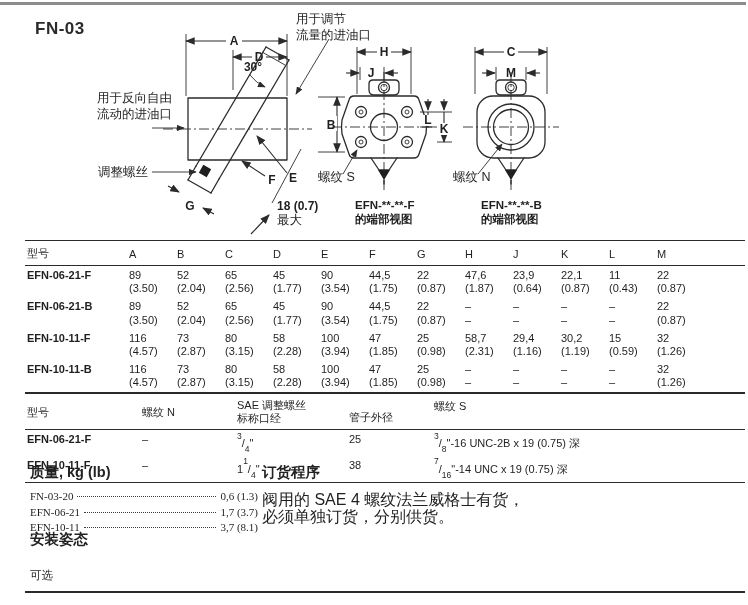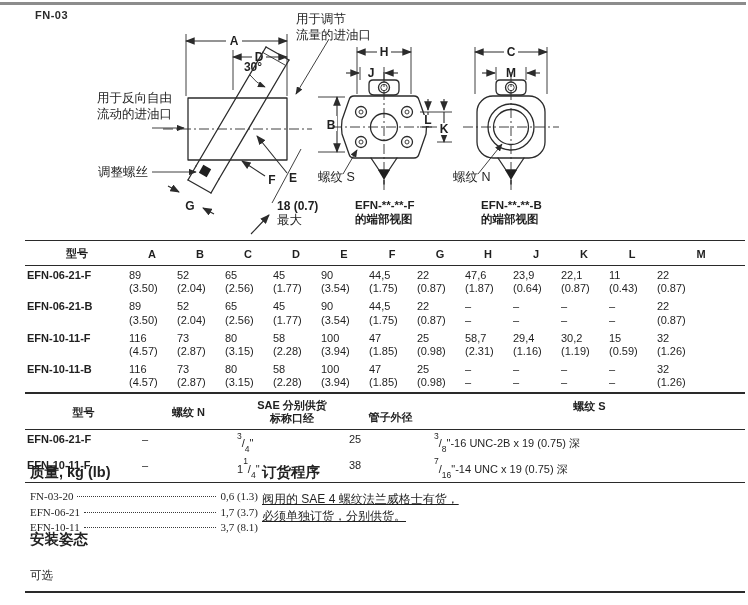--- a/index.html
+++ b/index.html
@@ -1,50 +1,50 @@
 <!DOCTYPE html>
 <html><head>
 <meta charset="utf-8">
 <style>
   html,body{margin:0;padding:0;background:#fff;}
   body{width:748px;height:605px;position:relative;font-family:"Liberation Sans","DejaVu Sans",sans-serif;color:#1f1f1f;}
   #stage{position:relative;width:748px;height:605px;background:#fff;overflow:hidden;}
   .abs{position:absolute;}
   #top-rule{left:0;top:2px;width:746px;height:3px;background:#8c8c8c;}
-  #doc-code{left:35px;top:9px;font-size:11px;font-weight:bold;color:#2b2b2b;letter-spacing:.5px;}
+  #doc-code{left:35px;top:19px;font-size:17px;font-weight:bold;color:#2b2b2b;letter-spacing:.5px;}
   #drawing{left:0;top:0;width:748px;height:238px;}
   svg text{fill:#1f1f1f;}
   .dimtxt{font:bold 12px "Liberation Sans","DejaVu Sans",sans-serif;}
   .cn{font:12.5px "Liberation Sans","DejaVu Sans",sans-serif;}
   .cap{font:bold 11.5px "Liberation Sans","DejaVu Sans",sans-serif;}
   
   #t1-wrap{left:25px;top:240px;width:720px;}
   #t2-wrap{left:25px;top:393px;width:720px;}
   table.t{border-collapse:collapse;table-layout:fixed;width:100%;}
-  table.t th{font-size:11px;font-weight:bold;text-align:center;padding:5px 0 4px 2px;}
+  table.t th{font-size:11px;font-weight:normal;text-align:left;padding:5px 0 4px 2px;}
   table.t td{font-size:11px;vertical-align:top;padding:3px 0 2px 2px;}
   #t1{border-top:1.6px solid #2a2a2a;border-bottom:1.6px solid #2a2a2a;}
   #t1 thead tr{border-bottom:1.5px solid #2a2a2a;}
   #t1 td div{line-height:13.2px;}
   #t2{border-top:1.6px solid #2a2a2a;border-bottom:1.6px solid #2a2a2a;}
   #t2 thead tr{border-bottom:1.5px solid #2a2a2a;}
   #t2 td{line-height:14px;padding-top:2px;padding-bottom:2px;}
   .model{font-weight:bold;}
   .h2l{line-height:13px;}
   sup.fr{font-size:8.5px;position:relative;top:-3.5px;}
   sub.fr{font-size:8.5px;position:relative;top:2.5px;}
   
   #mass{left:30px;top:463px;width:228px;}
   #ordering{left:262px;top:463px;width:330px;}
   #mounting{left:30px;top:530px;width:300px;}
   .sec-title{font-size:14.5px;font-weight:bold;color:#222;}
   .mass-items{margin-top:7px;font-family:Liberation Serif, serif;}
   .mass-item{display:flex;align-items:baseline;font-size:11px;line-height:15.5px;white-space:nowrap;}
   .mass-item .leader{flex:1;border-bottom:1.6px dotted #3a3a3a;margin:0 4px;transform:translateY(-3px);min-width:20px;}
-  .ord-body{margin-top:9px;font-size:12px;line-height:17px;text-decoration:underline;}
+  .ord-body{margin-top:9px;font-size:16px;line-height:17px;}
   .mnt-body{margin-top:19px;font-size:11.5px;}
   #bottom-rule{left:25px;top:591px;width:720px;height:1.6px;background:#2a2a2a;}
 </style>
 </head>
 <body>
 
 <div id="stage">
 
   <div id="top-rule" class="abs"></div>
   <div id="doc-code" class="abs">FN-03</div>
@@ -460,21 +460,21 @@
           <col style="width:95px">
           <col style="width:112px">
           <col style="width:85px">
           <col>
       </colgroup>
       <thead>
         <tr>
           <th>型号</th>
           <th>螺纹 N</th>
           <th>
-            <div class="h2l">SAE 分别供货</div>
+            <div class="h2l">SAE 调整螺丝</div>
             <div class="h2l">标称口经</div>
           </th>
           <th style="vertical-align:bottom">管子外径</th>
           <th style="vertical-align:top">螺纹 S</th>
         </tr>
       </thead>
       <tbody>
           <tr>
             <td class="model">EFN-06-21-F</td>
             <td>–</td>

